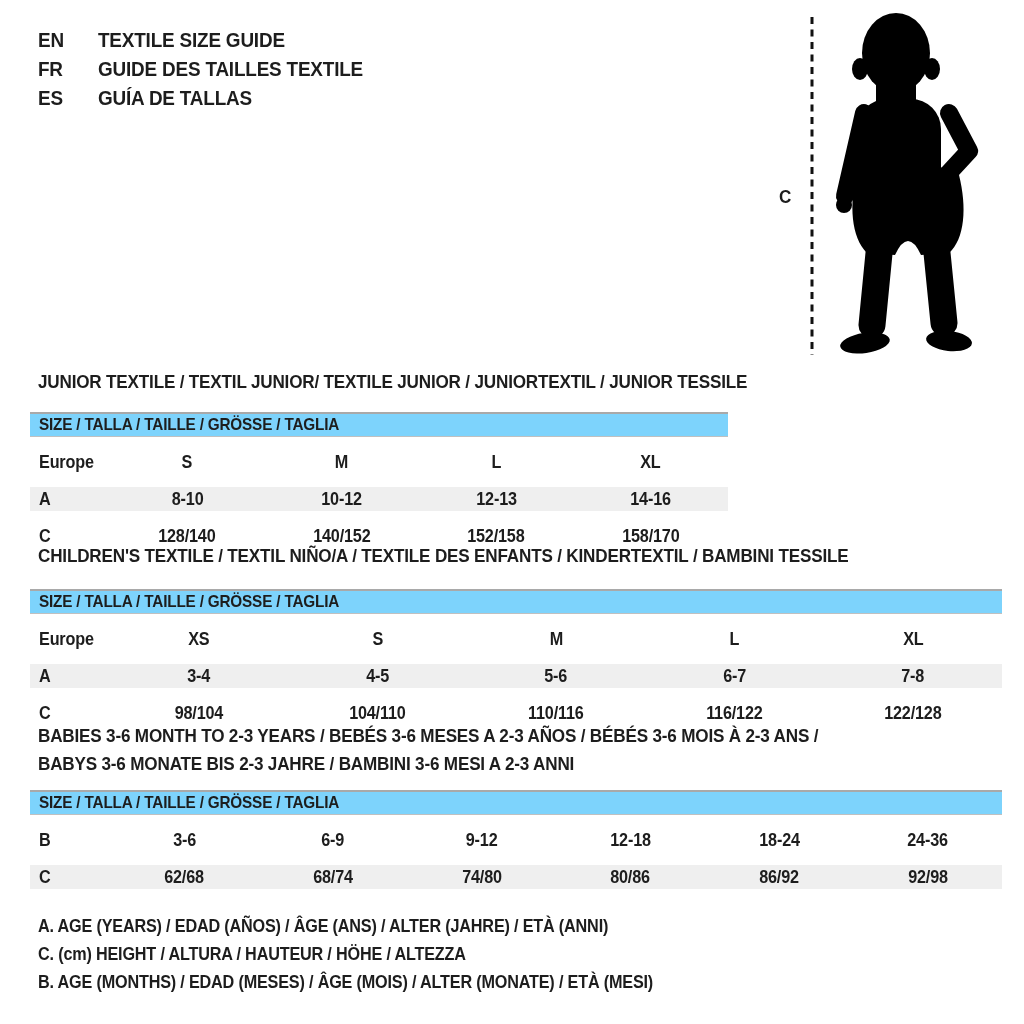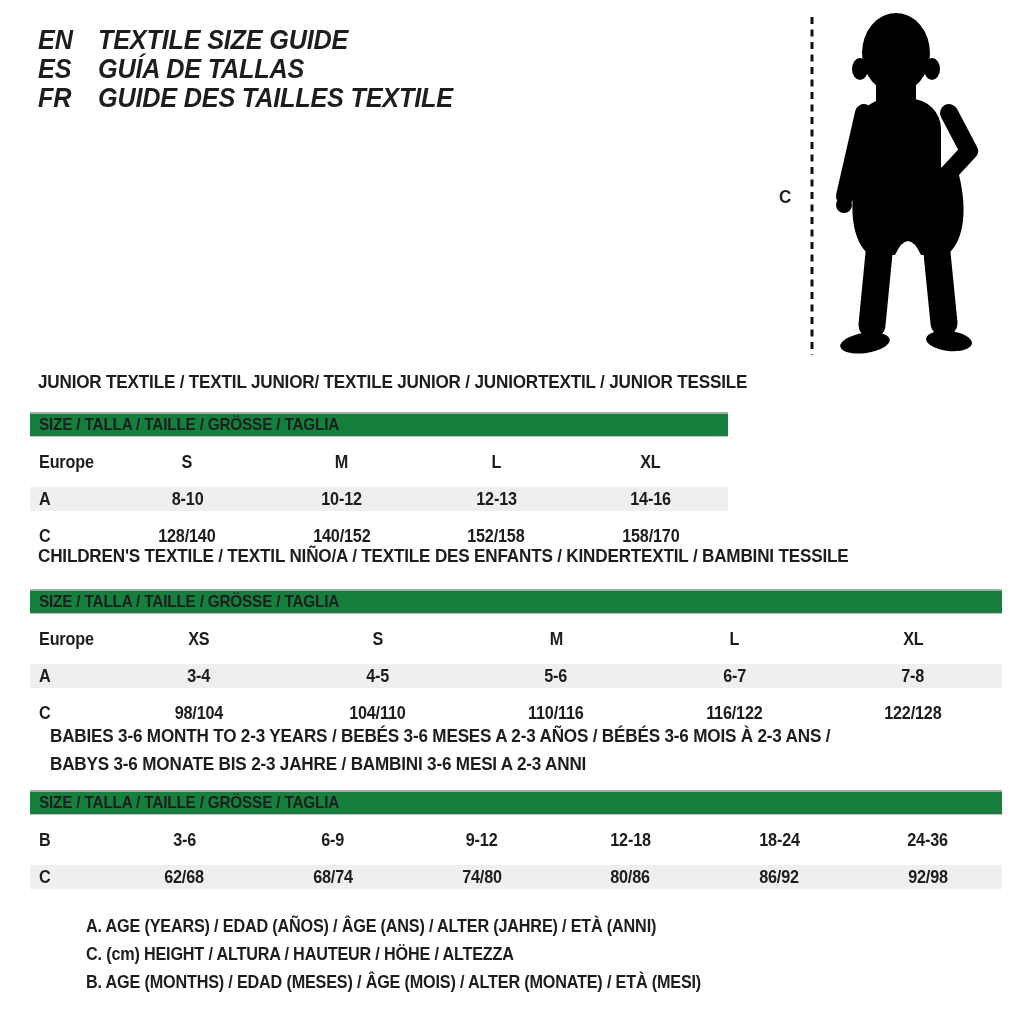--- a/index.html
+++ b/index.html
@@ -8,69 +8,69 @@
     position:relative;
     background:#ffffff;
     color:#1d1d1d;
     font-family:"Liberation Sans", sans-serif;
     overflow:hidden;
   }
   .cond { display:inline-block; transform:scaleX(0.9); transform-origin:left center; white-space:nowrap; letter-spacing:-0.2px; }
 
   
   .langs { position:absolute; left:38px; top:25px; }
-  .lang-row { display:flex; height:29px; align-items:center; font-size:28px; font-weight:700;font-style:italic; }
+  .lang-row { display:flex; height:29px; align-items:center; font-size:21px; font-weight:700; }
   .lang-code { width:60px; }
 
   
   .figure-svg { position:absolute; left:775px; top:5px; }
   .c-label { position:absolute; left:779px; top:186px; font-size:19px; font-weight:700; }
 
   
   .sec-title { position:absolute; left:38px; font-size:19px; font-weight:700; line-height:20px; }
   .sec-title-junior   { top:372px; }
   .sec-title-children { top:546px; }
-  .sec-title-babies   { top:722px; line-height:28px;margin-left:12px; }
+  .sec-title-babies   { top:722px; line-height:28px; }
 
   
   .table { position:absolute; left:30px; }
   .table-junior   { top:412px; width:698px; }
   .table-children { top:589px; width:972px; }
   .table-babies   { top:790px; width:972px; }
   .bar {
-    height:25px; background:#15803d;
+    height:25px; background:#7dd3fc;
     border-top:2px solid #a9a9a9; border-bottom:1px solid #c0c0c0;
     display:flex; align-items:center; padding-left:9px;
     font-size:17px; font-weight:700;
   }
   .trow { display:flex; align-items:center; height:24px; margin-top:13px; font-size:18px; font-weight:700; }
   .trow.shaded { background:#efefef; }
   .tlabel { width:80px; padding-left:9px; }
   .tcell  { flex:1; text-align:center; }
   .tcell .cond { transform-origin:center; }
 
   
   .legend { position:absolute; left:38px; top:912px; font-size:18px; font-weight:700; }
-  .legend-line { height:28px; display:flex; align-items:center;margin-left:48px; }
+  .legend-line { height:28px; display:flex; align-items:center; }
 </style>
 </head>
 <body>
 
 <div class="langs">
   <div class="lang-row">
     <span class="lang-code"><span class="cond">EN</span></span>
     <span class="cond">TEXTILE SIZE GUIDE</span>
   </div>
   <div class="lang-row">
+    <span class="lang-code"><span class="cond">FR</span></span>
+    <span class="cond">GUIDE DES TAILLES TEXTILE</span>
+  </div>
+  <div class="lang-row">
     <span class="lang-code"><span class="cond">ES</span></span>
     <span class="cond">GUÍA DE TALLAS</span>
-  </div>
-  <div class="lang-row">
-    <span class="lang-code"><span class="cond">FR</span></span>
-    <span class="cond">GUIDE DES TAILLES TEXTILE</span>
   </div>
 </div>
 
 <span class="c-label cond">C</span>
 <svg class="figure-svg" width="225" height="358" viewBox="0 0 225 358">
   <line x1="37" y1="12" x2="37" y2="350" stroke="#111111" stroke-width="3" stroke-dasharray="7 5.5"></line>
   <g fill="#000000" transform="translate(48,8)">
     <ellipse cx="73" cy="40" rx="34" ry="40"></ellipse>
     <ellipse cx="37" cy="56" rx="8" ry="11"></ellipse>
     <ellipse cx="109" cy="56" rx="8" ry="11"></ellipse>

